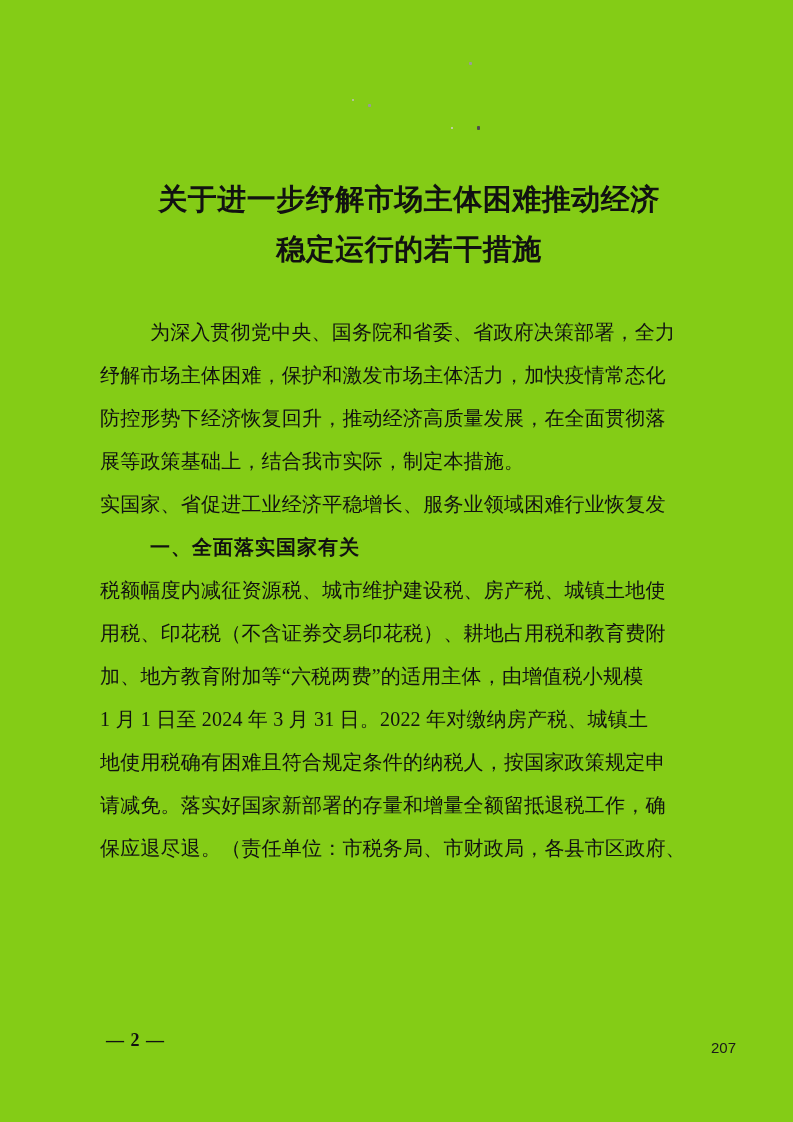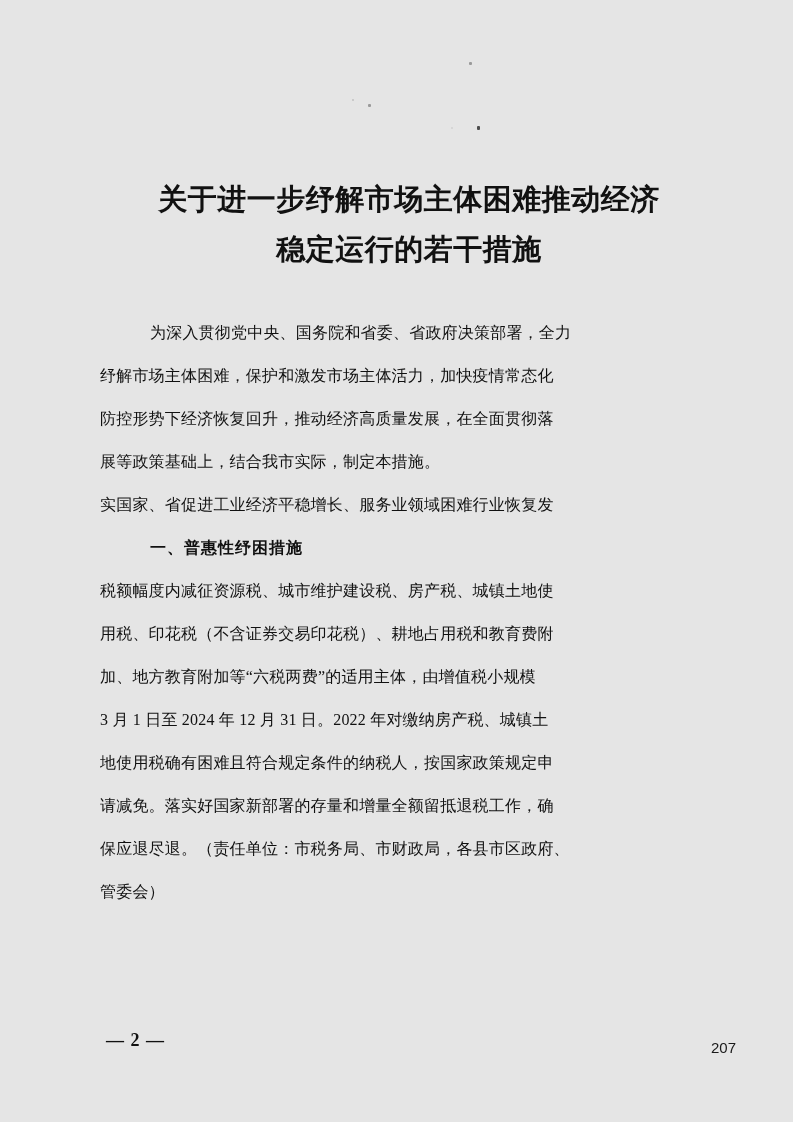--- a/index.html
+++ b/index.html
@@ -4,21 +4,21 @@
 <style>
   html, body {
     margin: 0;
     padding: 0;
     background: #ffffff;
   }
   .page {
     position: relative;
     width: 793px;
     height: 1122px;
-    background: #e5e5e5;
+    background: #84cc16;
     overflow: hidden;
     font-family: "Liberation Serif", serif;
     color: #111111;
   }
   .doc-title {
     position: absolute;
     top: 174px;
     left: 109px;
     width: 600px;
     text-align: center;
@@ -26,21 +26,21 @@
     font-size: 29px;
     line-height: 50px;
     letter-spacing: 0.5px;
     white-space: nowrap;
   }
   .doc-body {
     position: absolute;
     top: 311px;
     left: 100px;
     width: 620px;
-    font-size: 16px;
+    font-size: 20px;
     line-height: 43px;
   }
   .line {
     height: 43px;
     white-space: nowrap;
     letter-spacing: 0.2px;
   }
   .indent {
     padding-left: 50px;
   }
@@ -86,28 +86,27 @@
     <div>稳定运行的若干措施</div>
   </div>
 
   <div class="doc-body">
     <div class="line indent">为深入贯彻党中央、国务院和省委、省政府决策部署，全力</div>
     <div class="line">纾解市场主体困难，保护和激发市场主体活力，加快疫情常态化</div>
     <div class="line">防控形势下经济恢复回升，推动经济高质量发展，在全面贯彻落</div>
     <div class="line">展等政策基础上，结合我市实际，制定本措施。</div>
     <div class="line">实国家、省促进工业经济平稳增长、服务业领域困难行业恢复发</div>
 
-    <div class="line indent heading">一、普惠性纾困措施</div>
+    <div class="line indent heading">一、全面落实国家有关</div>
 
     <div class="line">税额幅度内减征资源税、城市维护建设税、房产税、城镇土地使</div>
     <div class="line">用税、印花税（不含证券交易印花税）、耕地占用税和教育费附</div>
     <div class="line">加、地方教育附加等“六税两费”的适用主体，由增值税小规模</div>
-    <div class="line">3 月 1 日至 2024 年 12 月 31 日。2022 年对缴纳房产税、城镇土</div>
+    <div class="line">1 月 1 日至 2024 年 3 月 31 日。2022 年对缴纳房产税、城镇土</div>
     <div class="line">地使用税确有困难且符合规定条件的纳税人，按国家政策规定申</div>
     <div class="line">请减免。落实好国家新部署的存量和增量全额留抵退税工作，确</div>
     <div class="line">保应退尽退。（责任单位：市税务局、市财政局，各县市区政府、</div>
-    <div class="line">管委会）</div>
   </div>
 
   <div class="footer-page-number">— 2 —</div>
   <div class="corner-number">207</div>
 
 </div>
 
 </body></html>

